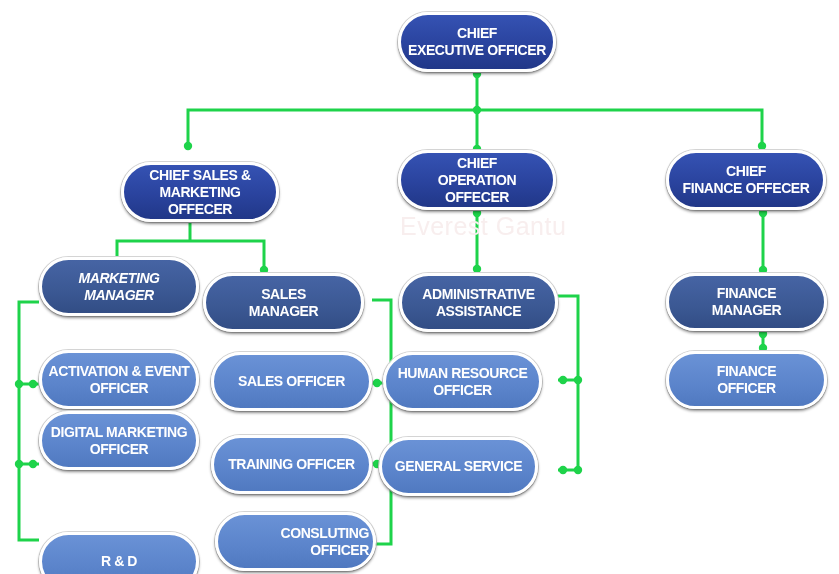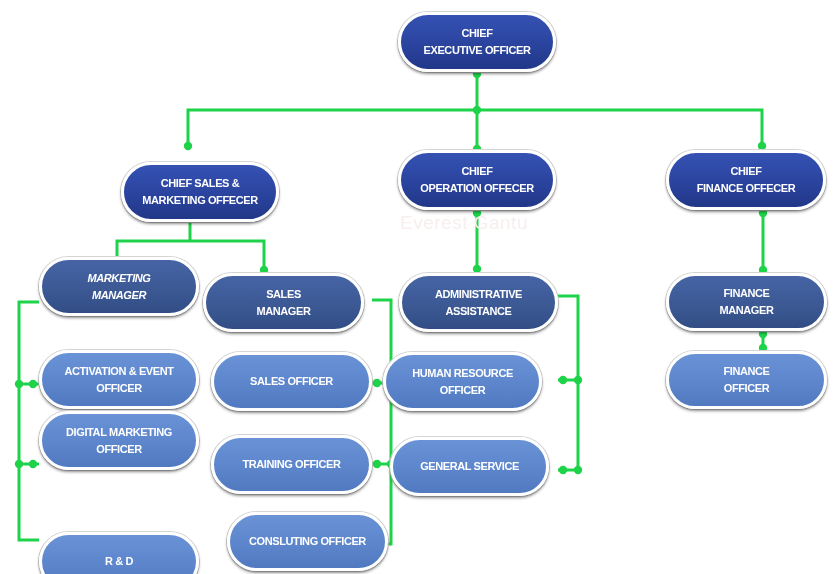--- a/index.html
+++ b/index.html
@@ -11,41 +11,41 @@
     #connectors { position: absolute; left: 0; top: 0; width: 839px; height: 574px; }
     .node {
       position: absolute;
       box-sizing: border-box;
       border: 3px solid #ffffff;
       border-radius: 30px;
       display: flex; align-items: center; justify-content: center;
       text-align: center;
       color: #ffffff;
       font-weight: bold;
-      font-size: 11px;
+      font-size: 14px;
       line-height: 17px;
       letter-spacing: -0.4px;
       text-transform: uppercase;
       white-space: pre-line;
       box-shadow: 0 2px 3px rgba(0,0,0,0.45), 0 0 0 1px #d8d8d8;
       cursor: pointer;
       padding: 0 4px;
     }
     .lvl-exec {
       background: linear-gradient(180deg, #3552b3 0%, #2a439e 55%, #213788 100%);
     }
     .lvl-mgr {
       background: linear-gradient(180deg, #4664a4 0%, #3b5893 60%, #324d85 100%);
     }
     .lvl-off {
       background: linear-gradient(180deg, #6a92d6 0%, #5b84cb 60%, #5079c0 100%);
     }
     .watermark {
       position: absolute; left: 400px; top: 212px;
-      font-size: 19px; color: #f8eeee; letter-spacing: 0.5px;
+      font-size: 25px; color: #f8eeee; letter-spacing: 0.5px;
     }
   </style>
 </head>
 <body>
 
 <svg id="connectors" xmlns="http://www.w3.org/2000/svg">
   <g id="conn-lines" fill="none" stroke-width="3" stroke-linejoin="miter" stroke="#1ed34a">
       <path d="M477 72 V110"></path>
       <path d="M188 146 V110 H762 V146"></path>
       <path d="M477 110 V150"></path>
@@ -115,20 +115,20 @@
 MANAGER</div>
 
 <div class="node lvl-off" style="left:39px; top:350px; width:160px; height:59px;">ACTIVATION &amp; EVENT
 OFFICER</div>
 <div class="node lvl-off" style="left:39px; top:411px; width:160px; height:59px;">DIGITAL MARKETING
 OFFICER</div>
 <div class="node lvl-off" style="left:39px; top:532px; width:160px; height:59px;">R &amp; D</div>
 
 <div class="node lvl-off" style="left:211px; top:352px; width:161px; height:59px;">SALES OFFICER</div>
 <div class="node lvl-off" style="left:211px; top:435px; width:161px; height:59px;">TRAINING OFFICER</div>
-<div class="node lvl-off" style="left:227px; top:512px; width:161px; height:59px;">CONSLUTING OFFICER</div>
+<div class="node lvl-off" style="left:215px; top:512px; width:161px; height:59px;text-align:right;">CONSLUTING OFFICER</div>
 
 <div class="node lvl-off" style="left:383px; top:352px; width:159px; height:59px;">HUMAN RESOURCE
 OFFICER</div>
-<div class="node lvl-off" style="left:390px; top:437px; width:159px; height:59px;">GENERAL SERVICE</div>
+<div class="node lvl-off" style="left:379px; top:437px; width:159px; height:59px;">GENERAL SERVICE</div>
 
 <div class="node lvl-off" style="left:666px; top:351px; width:161px; height:58px;">FINANCE
 OFFICER</div>
 
 </body></html>

